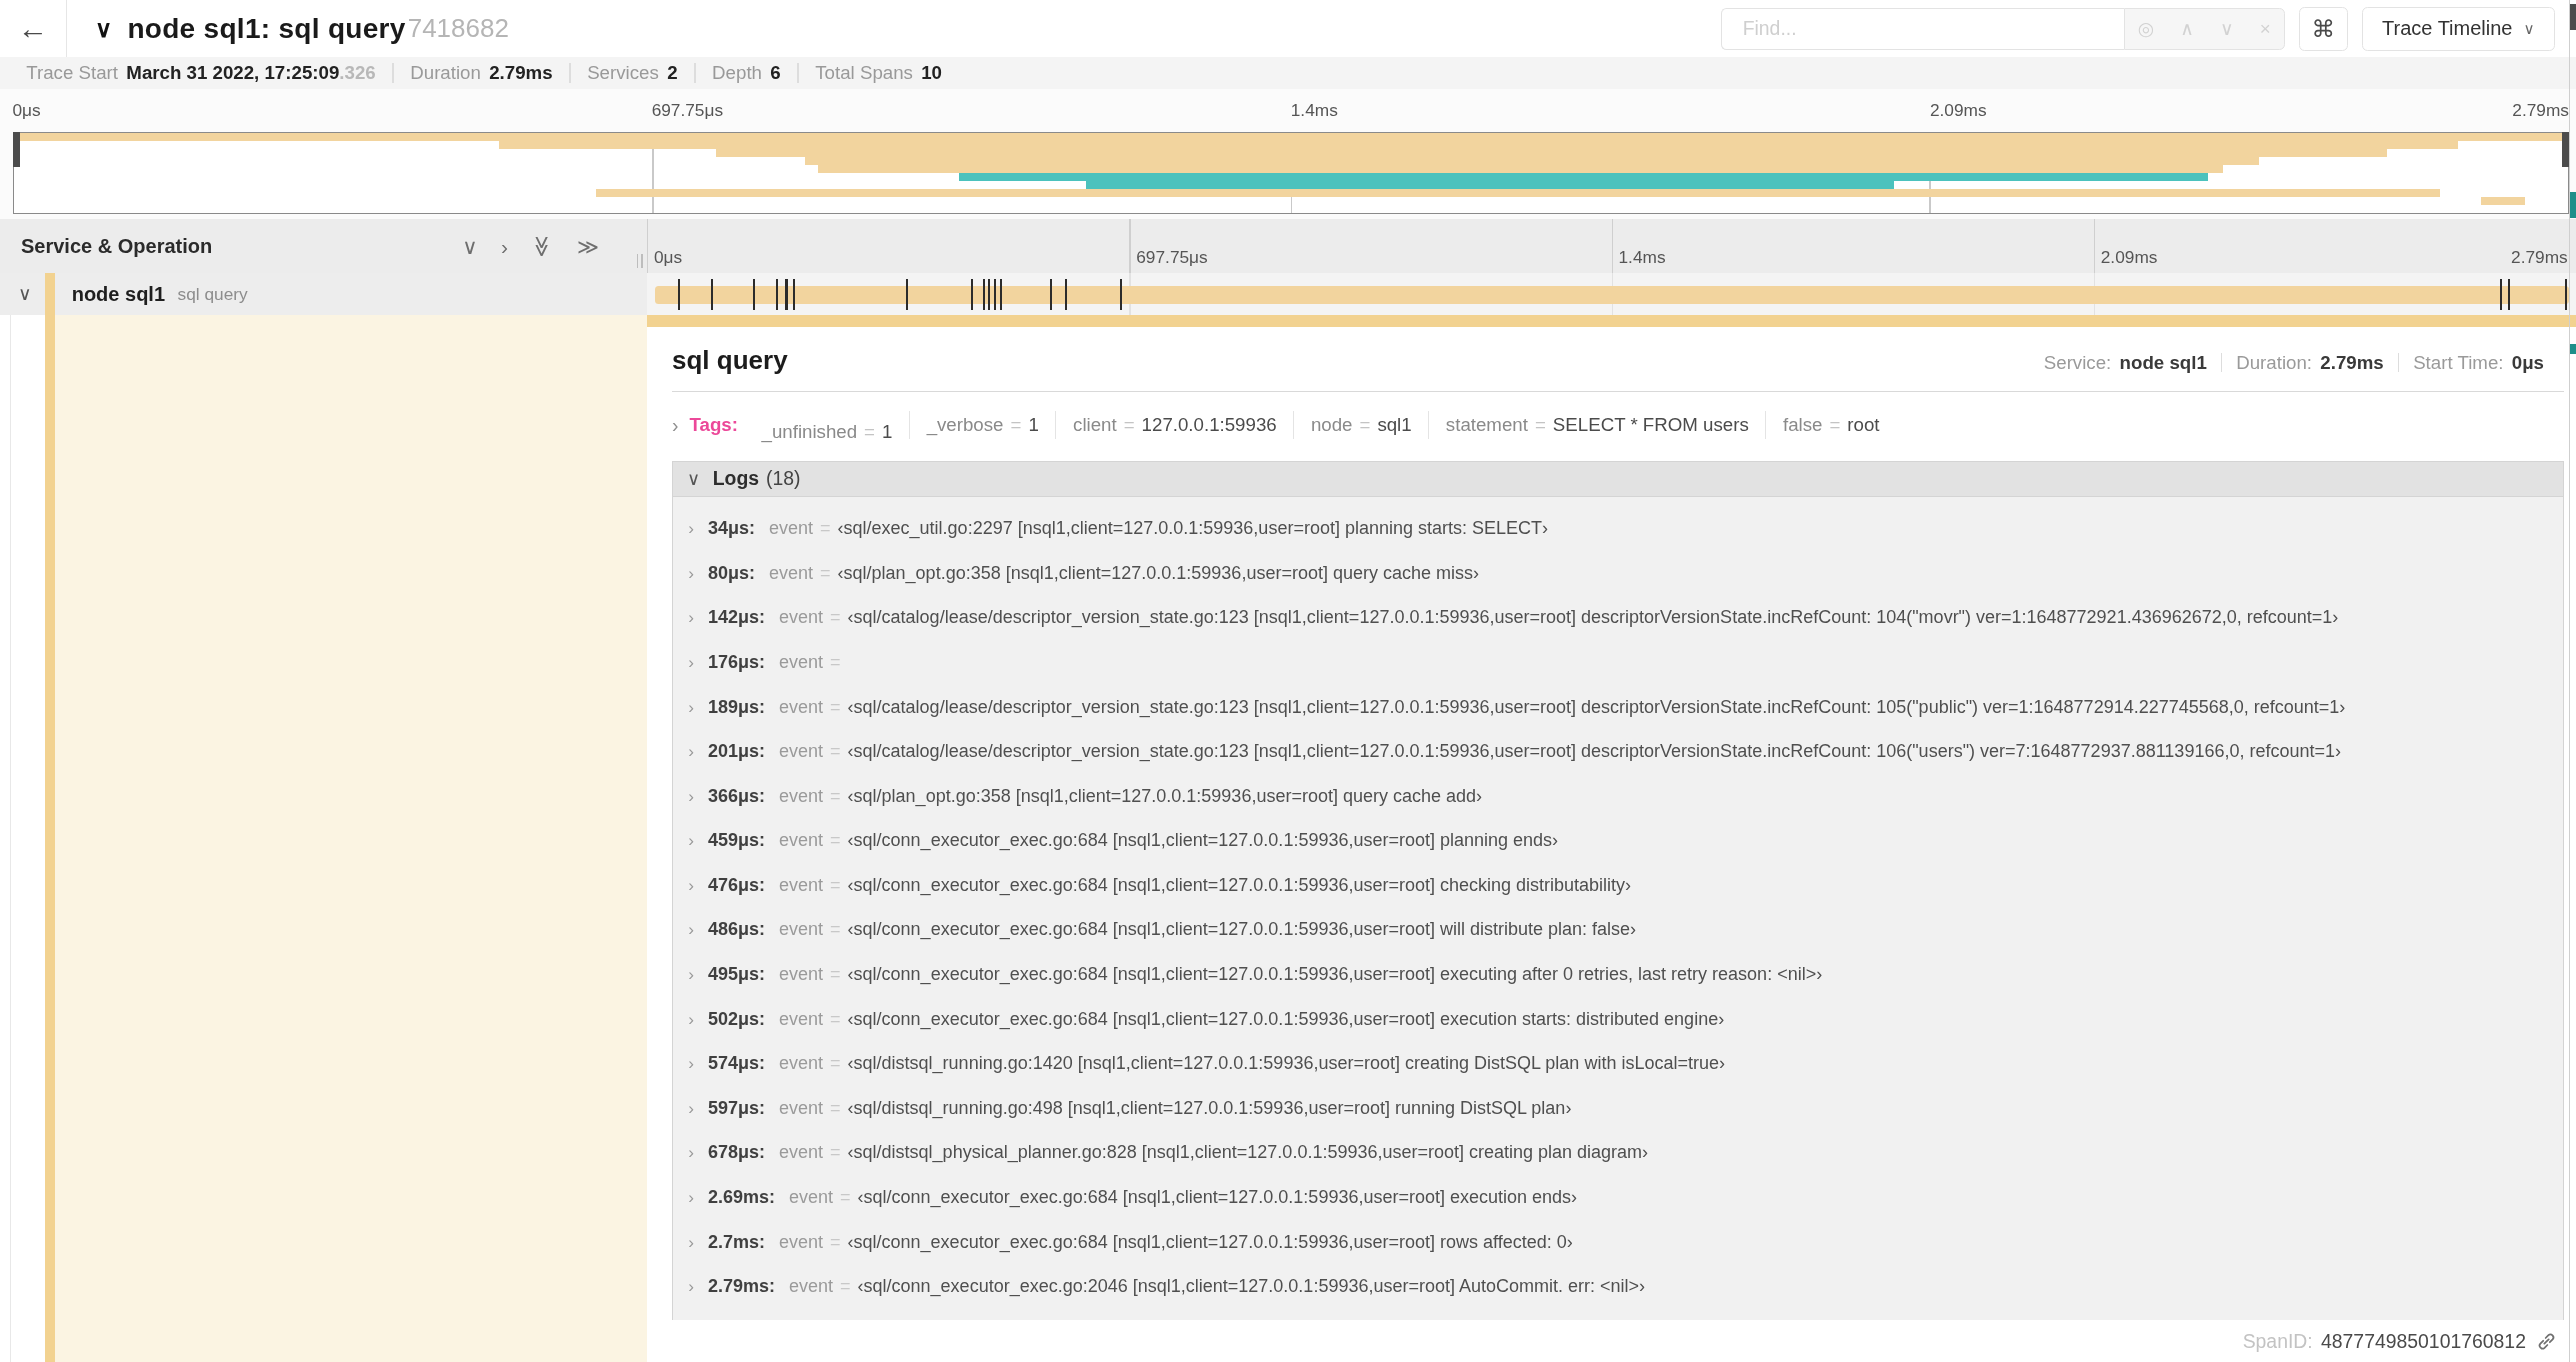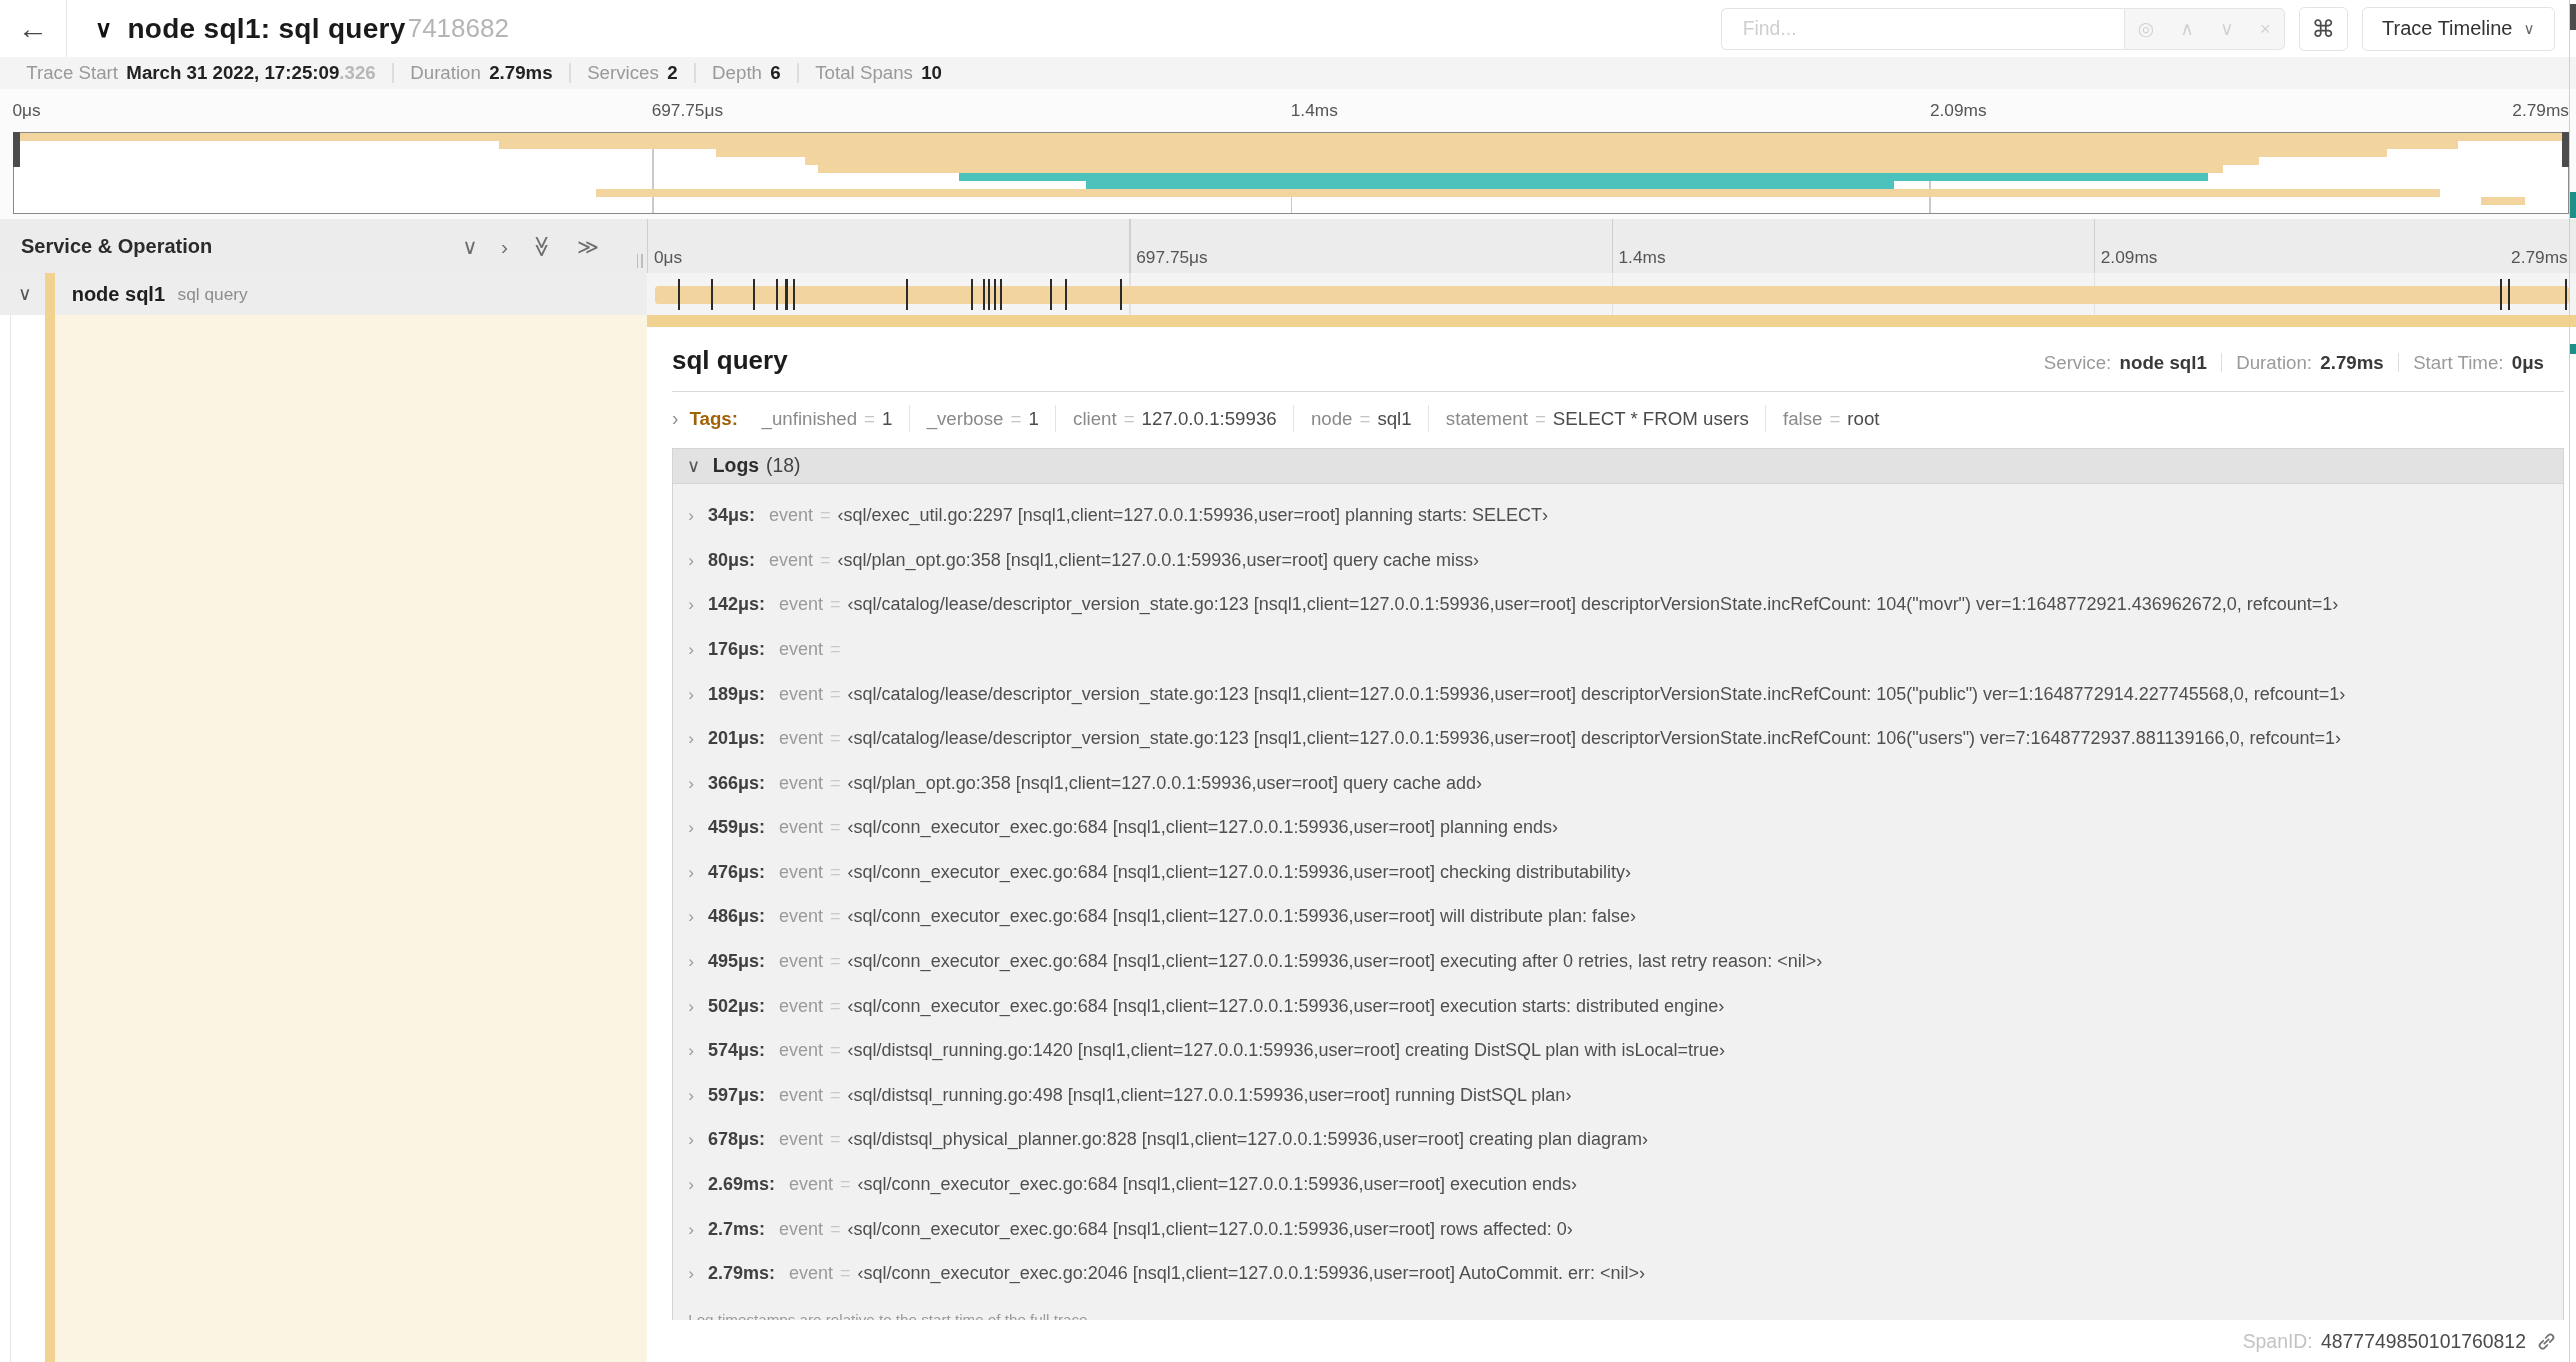--- a/index.html
+++ b/index.html
@@ -83,23 +83,23 @@
   .panel{flex:1 1 auto;padding:18px 12.5px 4.2px 25px;overflow:hidden;}
   .sq-head{display:flex;align-items:baseline;}
   .sq-title{font-size:26px;font-weight:700;color:#1c1c1c;}
   .overview{margin-left:auto;display:flex;align-items:center;font-size:18.7px;margin-right:5.5px;}
   .ov-item{display:flex;align-items:center;padding:0 14px;}
   .ov-label{color:#9a9a9a;margin-right:8.3px;}
   .ov-value{color:#3a3a3a;font-weight:700;}
   .divider{height:1.4px;background:#d9d9d9;margin-top:15.2px;}
   .tags-row{display:flex;align-items:center;margin-top:12.5px;font-size:18.7px;cursor:pointer;}
   .tags-chev{color:#8f8f8f;font-size:19.4px;margin-right:11px;}
-  .tags-label{font-weight:700;color:#a16207;margin-right:7px;}
+  .tags-label{font-weight:700;color:#ec4899;margin-right:7px;}
   .tag-item{display:flex;align-items:center;padding:2.8px 16.6px;border-left:1.4px solid #e4e4e4;}
-  .tag-item:first-of-type{border-left:none;}
+  .tag-item:first-of-type{border-left:none;margin-top:13px;}
   .tag-key{color:#8a8a8a;}
   .tag-eq{color:#c4c4c4;margin:0 7px;}
   .tag-val{color:#4b4b4b;}
   .logs{margin-top:15.2px;border:1.4px solid #d4d4d4;}
   .logs-head{background:#e2e2e2;border-bottom:1.4px solid #d4d4d4;display:flex;align-items:center;
     padding:5.5px 0 5.5px 14px;font-size:19.4px;cursor:pointer;}
   .logs-chev{color:#555;font-size:18px;margin-right:12.5px;}
   .logs-title{font-weight:700;color:#2d2d2d;margin-right:7px;}
   .logs-count{color:#444;}
   .logs-body{background:#f1f1f1;padding:9.7px 0 4.2px 0;}

